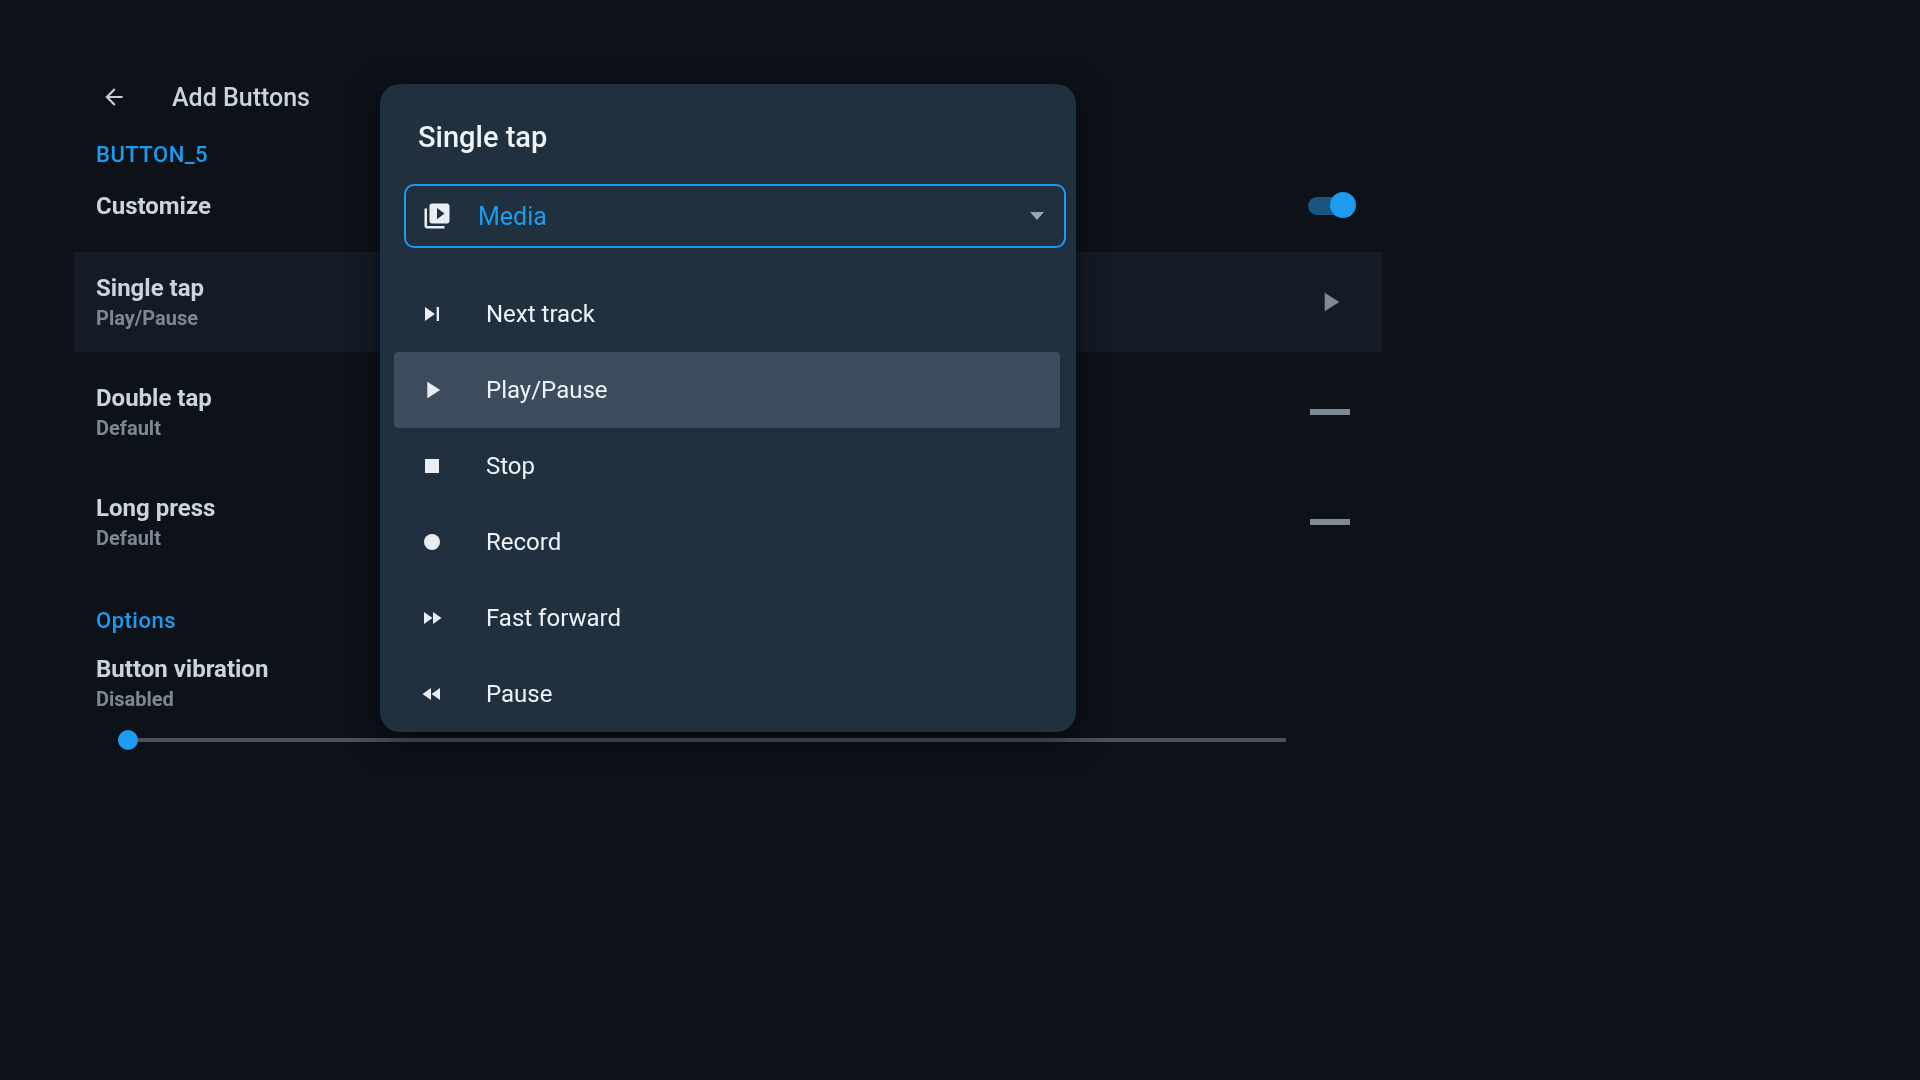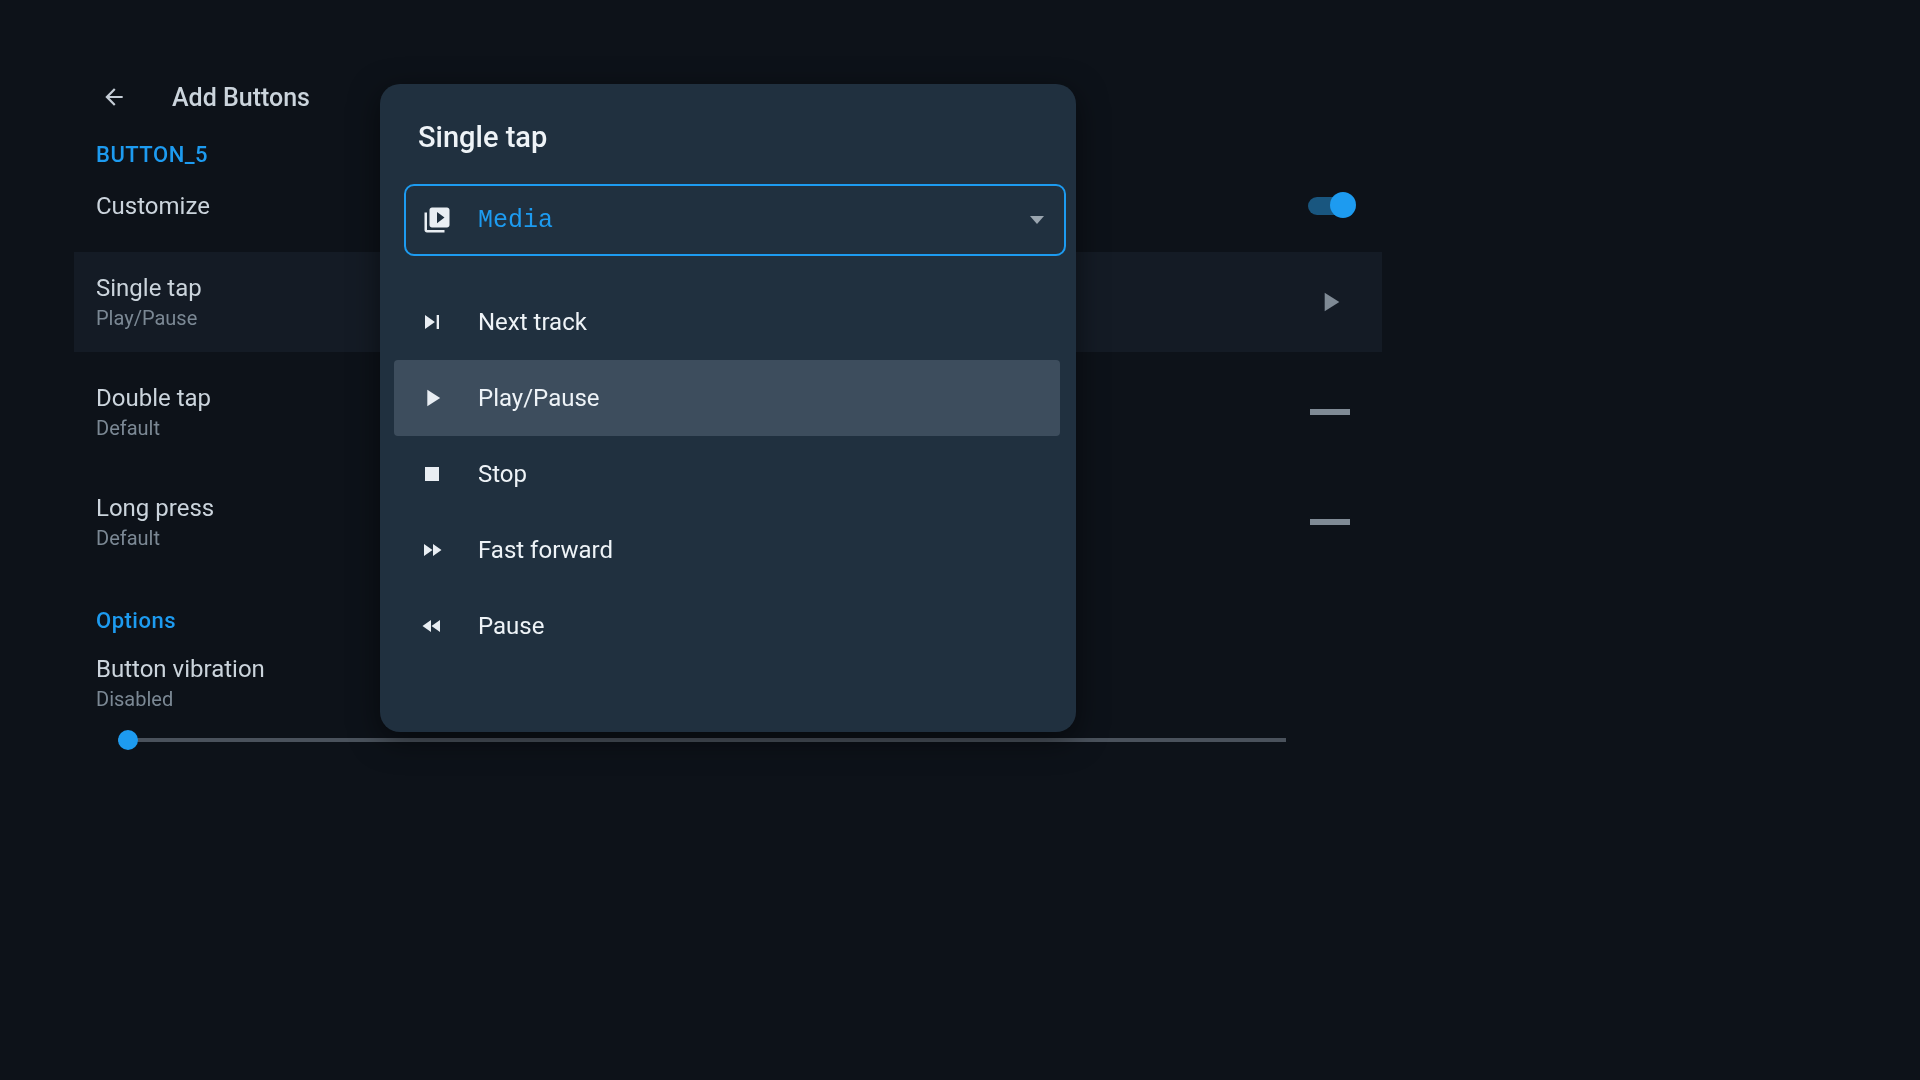--- a/index.html
+++ b/index.html
@@ -53,20 +53,21 @@
 
   .row {
     position: absolute;
     left: 74px;
     right: 74px;
     height: 100px;
     display: flex;
     align-items: center;
     padding-left: 22px;
     padding-right: 22px;
+    font-weight: bold;
   }
   .row.highlight {
     background: #141b25;
   }
   .row-text {
     display: flex;
     flex-direction: column;
     gap: 4px;
   }
   .row-title {
@@ -161,21 +162,20 @@
   }
 
   .dropdown {
     margin: 30px 10px 0 24px;
     height: 72px;
     border: 2px solid #1d9bf0;
     border-radius: 10px;
     display: flex;
     align-items: center;
     padding: 0 20px 0 14px;
-    font-family: Liberation Mono, monospace;
   }
   .dropdown-icon { width: 34px; height: 34px; display:flex; align-items:center; justify-content:center; }
   .dropdown-icon svg { width: 30px; height: 30px; fill: #e9eef3; }
   .dropdown-label {
     margin-left: 24px;
     font-size: 25px;
     color: #1d9bf0;
   }
   .dropdown-caret {
     margin-left: auto;
@@ -204,21 +204,21 @@
     background: #3d4d5d;
   }
   .opt-icon {
     width: 44px; height: 30px;
     display: flex;
     align-items: center;
     justify-content: center;
   }
   .opt-icon svg { fill: #e9eef3; }
   .opt-label {
-    margin-left: 24px;
+    margin-left: 32px;
     font-size: 24px;
     color: #eef3f7;
   }
 
   
   .screen::after {
     content: "";
     position: absolute;
     left: 0; right: 0; bottom: 0; height: 60px;
   }
@@ -329,20 +329,28 @@
 
       <div class="option">
         <span class="opt-icon">
           <svg viewBox="0 0 24 24" width="24" height="24">
               <rect x="5" y="5" width="14" height="14"></rect>
             </svg>
         </span>
         <span class="opt-label">Stop</span>
       </div>
 
+      <div class="option">
+        <span class="opt-icon">
+          <svg viewBox="0 0 24 24" width="24" height="24">
+              <circle cx="12" cy="12" r="8"></circle>
+            </svg>
+        </span>
+        <span class="opt-label">Record</span>
+      </div>
 
       <div class="option">
         <span class="opt-icon">
           <svg viewBox="0 0 24 24" width="32" height="24">
               <path d="M4 18l8.5-6L4 6v12zm9-12v12l8.5-6L13 6z"></path>
             </svg>
         </span>
         <span class="opt-label">Fast forward</span>
       </div>
 

